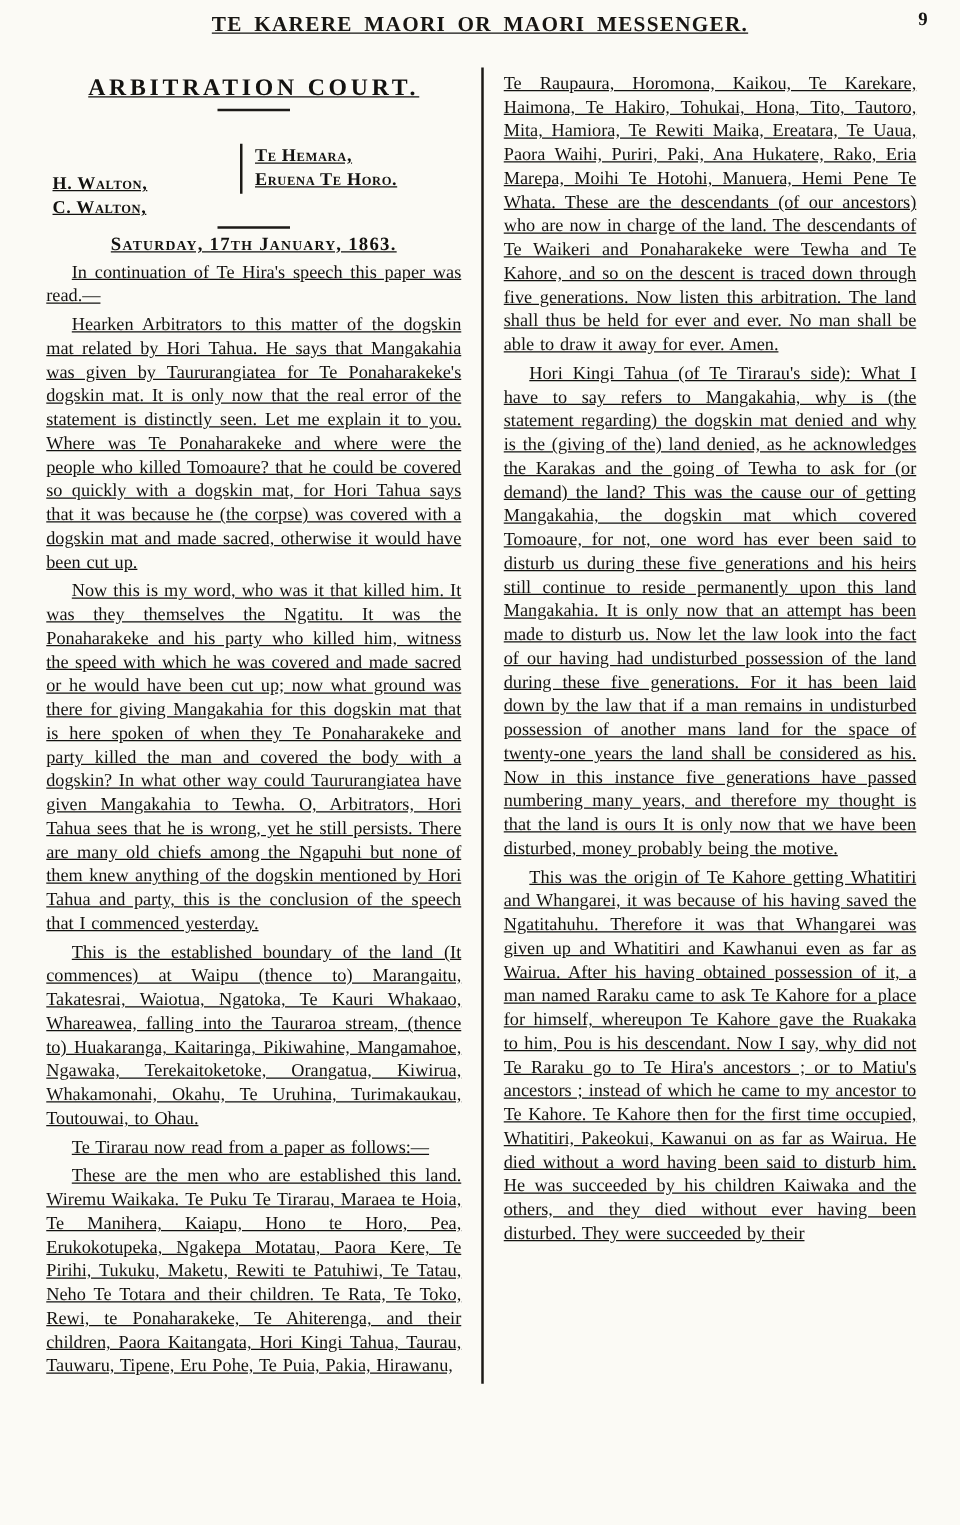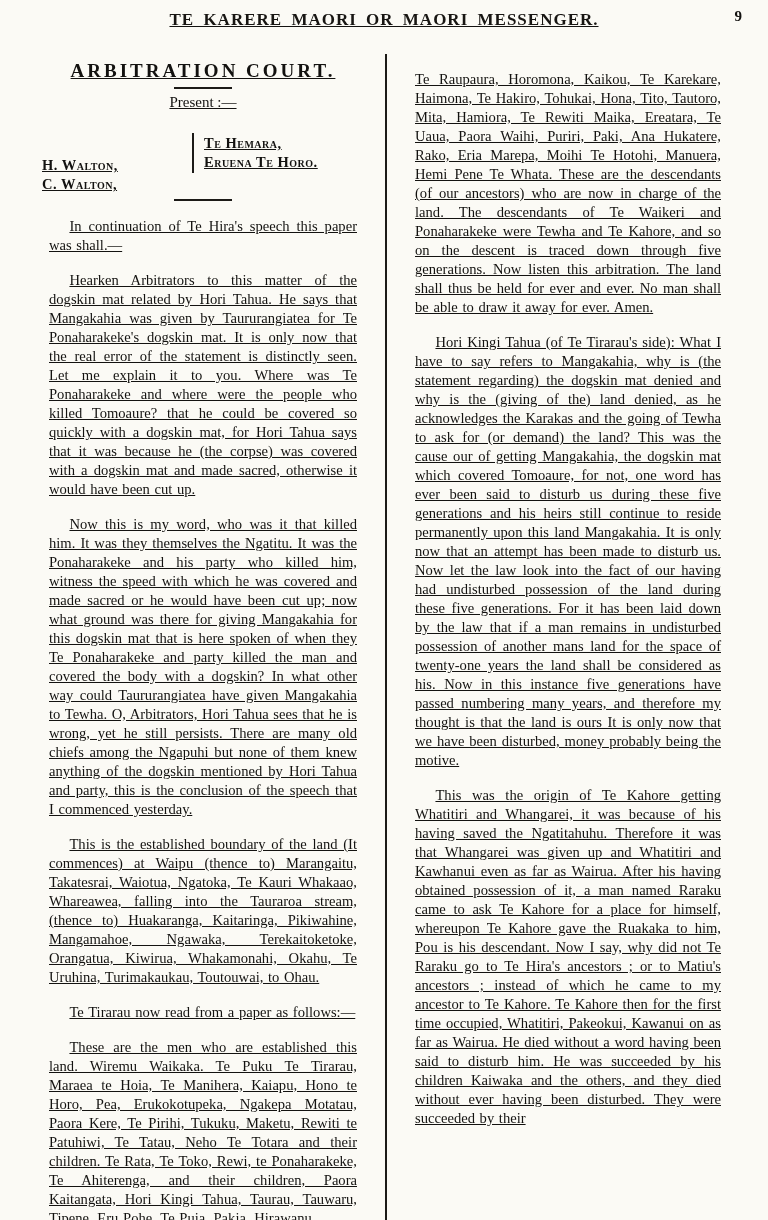--- a/index.html
+++ b/index.html
@@ -50,59 +50,59 @@
   .present-names-left { width: 150px; text-align: left; margin-top: 44px; }
   .present-names-right { width: 160px; text-align: left; padding-left: 10px; }
   .present-brace { width: 2px; height: 40px; background: #1c1a17; }
 
   .date-line {
     text-align: center; font-variant: small-caps; font-weight: bold;
     font-size: 15px; letter-spacing: 1px; margin: 4px 0 4px 0;
   }
 
   .body-text p {
-    margin: 16px; font-size: 14.6px; line-height: 19px;
+    margin: 4px; font-size: 14.6px; line-height: 19px;
     text-align: justify; text-indent: 1.4em;
     word-spacing: 1px;
   }
   .body-text p.no-indent { text-indent: 0; }
 </style>
 </head>
 <body>
 
 <div class="page">
 
   <div class="masthead-row">
     <div class="masthead">TE KARERE MAORI OR MAORI MESSENGER.</div>
     <div class="page-number">9</div>
   </div>
 
   <div class="columns">
 
     <div class="col col-left">
       <div class="article-heading">ARBITRATION COURT.</div>
       <div class="short-rule"></div>
-      <div class="present-label">Present :—</div>
 
       <div class="present-block">
         <div class="present-names-left">
           <div>H. Walton,</div>
           <div>C. Walton,</div>
         </div>
         <div class="present-brace"></div>
         <div class="present-names-right">
           <div>Te Hemara,</div>
           <div>Eruena Te Horo.</div>
         </div>
       </div>
 
       <div class="short-rule"></div>
+      <div class="date-line">Saturday, 17th January, 1863.</div>
 
       <div class="body-text">
-        <p>In continuation of Te Hira's speech this paper was shall.—</p>
+        <p>In continuation of Te Hira's speech this paper was read.—</p>
         <p>Hearken Arbitrators to this matter of the dogskin mat related by Hori Tahua.  He says that Mangakahia was given by Taururangiatea for Te Ponaharakeke's dogskin mat. It is only now that the real error of the statement is distinctly seen.  Let me explain it to you.  Where was Te Ponaharakeke and where were the people who killed Tomoaure? that he could be covered so quickly with a dogskin mat, for Hori Tahua says that it was because he (the corpse) was covered with a dogskin mat and made sacred, otherwise it would have been cut up.</p>
         <p>Now this is my word, who was it that killed him.  It was they themselves the Ngatitu. It was the Ponaharakeke and his party who killed him, witness the speed with which he was covered and made sacred or he would have been cut up; now what ground was there for giving Mangakahia for this dogskin mat that is here spoken of when they Te Ponaharakeke and party killed the man and covered the body with a dogskin?  In what other way could Taururangiatea have given Mangakahia to Tewha.  O, Arbitrators, Hori Tahua sees that he is wrong, yet he still persists.  There are many old chiefs among the Ngapuhi but none of them knew anything of the dogskin mentioned by Hori Tahua and party, this is the conclusion of the speech that I commenced yesterday.</p>
         <p>This is the established boundary of the land (It commences) at Waipu (thence to) Marangaitu, Takatesrai, Waiotua, Ngatoka, Te Kauri Whakaao, Whareawea, falling into the Tauraroa stream, (thence to) Huakaranga, Kaitaringa, Pikiwahine, Mangamahoe, Ngawaka, Terekaitoketoke, Orangatua, Kiwirua, Whakamonahi, Okahu, Te Uruhina, Turimakaukau, Toutouwai, to Ohau.</p>
         <p>Te Tirarau now read from a paper as follows:—</p>
         <p>These are the men who are established this land.  Wiremu Waikaka. Te Puku Te Tirarau, Maraea te Hoia, Te Manihera, Kaiapu, Hono te Horo, Pea, Erukokotupeka, Ngakepa Motatau, Paora Kere, Te Pirihi, Tukuku, Maketu, Rewiti te Patuhiwi, Te Tatau, Neho Te Totara and their children. Te Rata, Te Toko, Rewi, te Ponaharakeke, Te Ahiterenga, and their children, Paora Kaitangata, Hori Kingi Tahua, Taurau, Tauwaru, Tipene, Eru Pohe, Te Puia, Pakia, Hirawanu,</p>
       </div>
     </div>
 
     <div class="col col-right">
       <div class="body-text">

